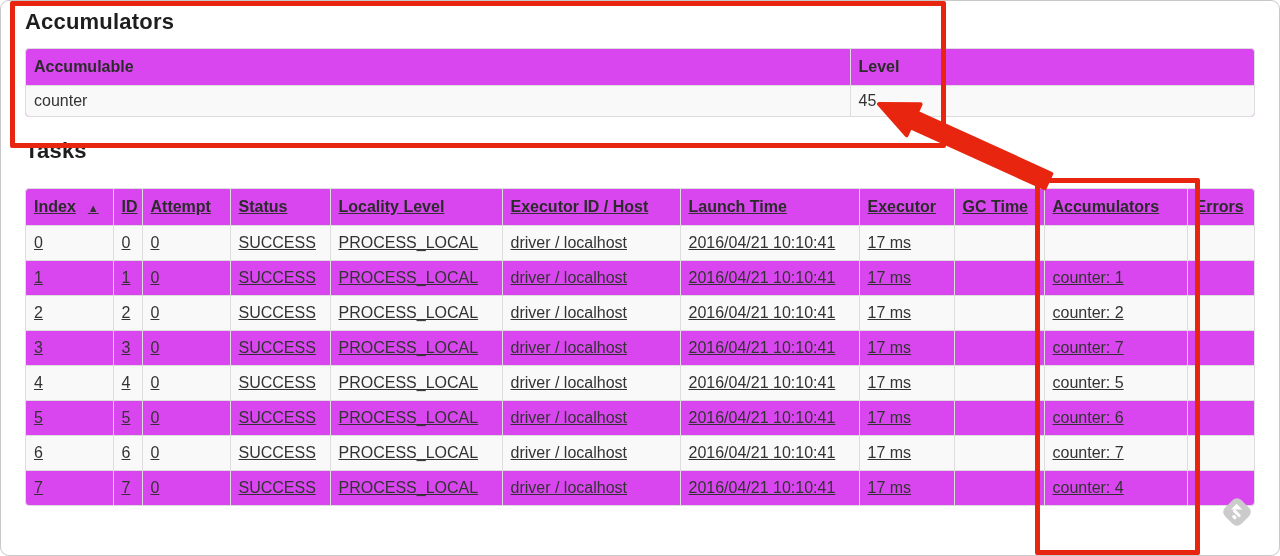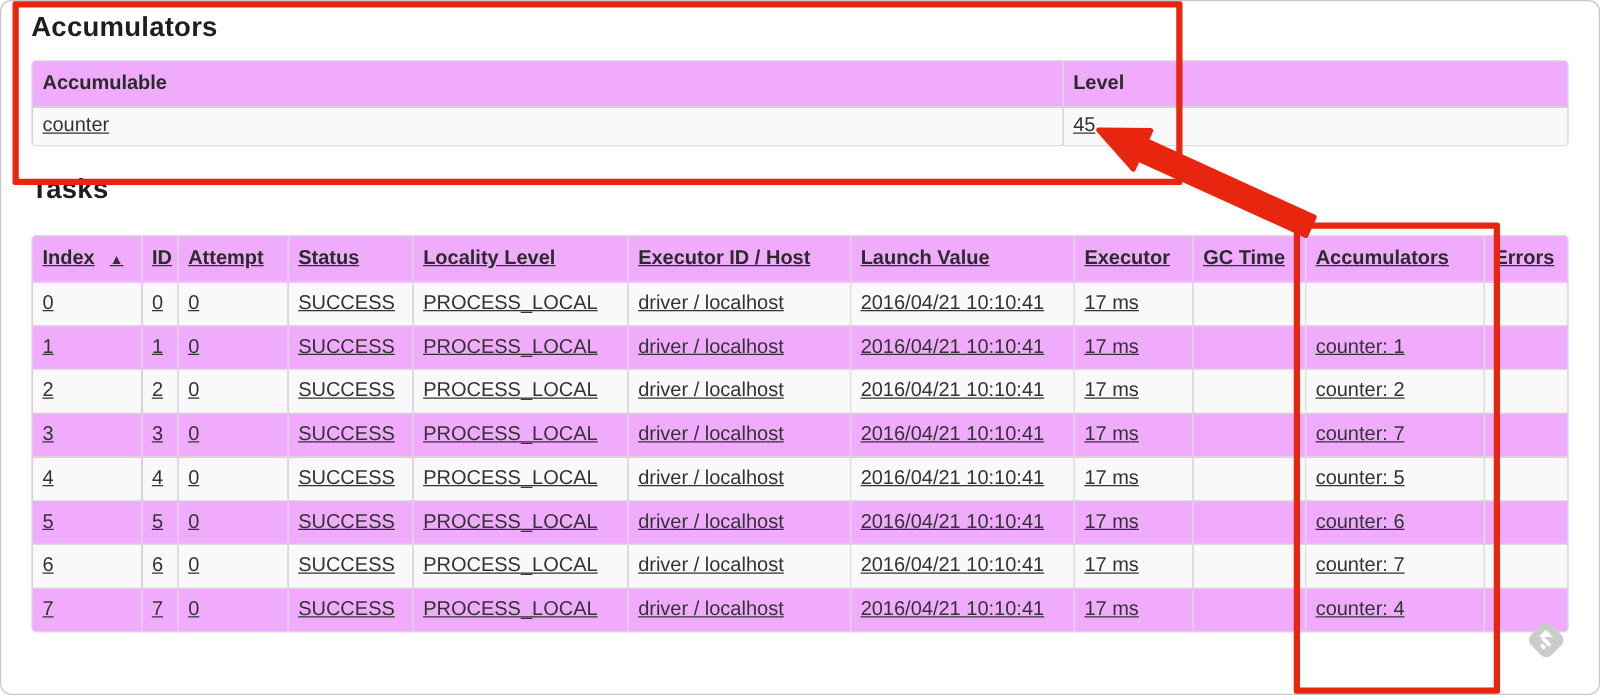--- a/index.html
+++ b/index.html
@@ -17,34 +17,34 @@
   
   .section-heading{
     position:absolute;margin:0;font-size:22px;font-weight:bold;color:#1e1e1e;
     z-index:1;letter-spacing:0.2px;
   }
   #acc-heading{left:25px;top:9px;}
   #tasks-heading{left:25px;top:138px;}
   
   .tbl-wrap{
     position:absolute;border:1px solid #dddddd;border-radius:4px;
-    overflow:hidden;background:#f0abfc;z-index:1;
+    overflow:hidden;background:#d946ef;z-index:1;
   }
   #acc-wrap{left:25px;top:48px;width:1228px;}
   #tasks-wrap{left:25px;top:188px;width:1228px;text-decoration:underline;}
   table{border-collapse:collapse;width:100%;table-layout:fixed;font-size:16px;}
   th,td{
     text-align:left;vertical-align:middle;overflow:hidden;white-space:nowrap;
     padding:8px 8px;color:#333333;
   }
   th{font-weight:bold;color:#2b2b2b;padding-top:9px;padding-bottom:9px;}
   th + th, td + td{border-left:1px solid #dddddd;}
   tbody td{border-top:1px solid #dddddd;}
   tbody tr:nth-child(odd){background:#f9f9f9;}
-  #acc-wrap tbody td{padding-top:6px;padding-bottom:6px;text-decoration:underline;}
+  #acc-wrap tbody td{padding-top:6px;padding-bottom:6px;}
   .sort{font-size:11px;margin-left:12px;color:#333;}
   
   .hl-box{
     position:absolute;border:5px solid #e8250f;border-radius:2px;
     pointer-events:none;z-index:10;background:transparent;
   }
   #hl-accumulators{left:10px;top:1px;width:926px;height:137px;}
   #hl-column{left:1035px;top:178px;width:155px;height:367px;}
   .overlay-svg{position:absolute;left:0;top:0;pointer-events:none;z-index:11;}
   .watermark{position:absolute;left:1219px;top:494px;z-index:4;pointer-events:none;}
@@ -93,21 +93,21 @@
         <col>
     </colgroup>
     <thead>
       <tr>
         <th><span>Index</span><span class="sort">▲</span></th>
         <th>ID</th>
         <th>Attempt</th>
         <th>Status</th>
         <th>Locality Level</th>
         <th>Executor ID / Host</th>
-        <th>Launch Value</th>
+        <th>Launch Time</th>
         <th>Executor</th>
         <th>GC Time</th>
         <th>Accumulators</th>
         <th>Errors</th>
       </tr>
     </thead>
     <tbody>
       <tr>
         <td>0</td>
         <td>0</td>

